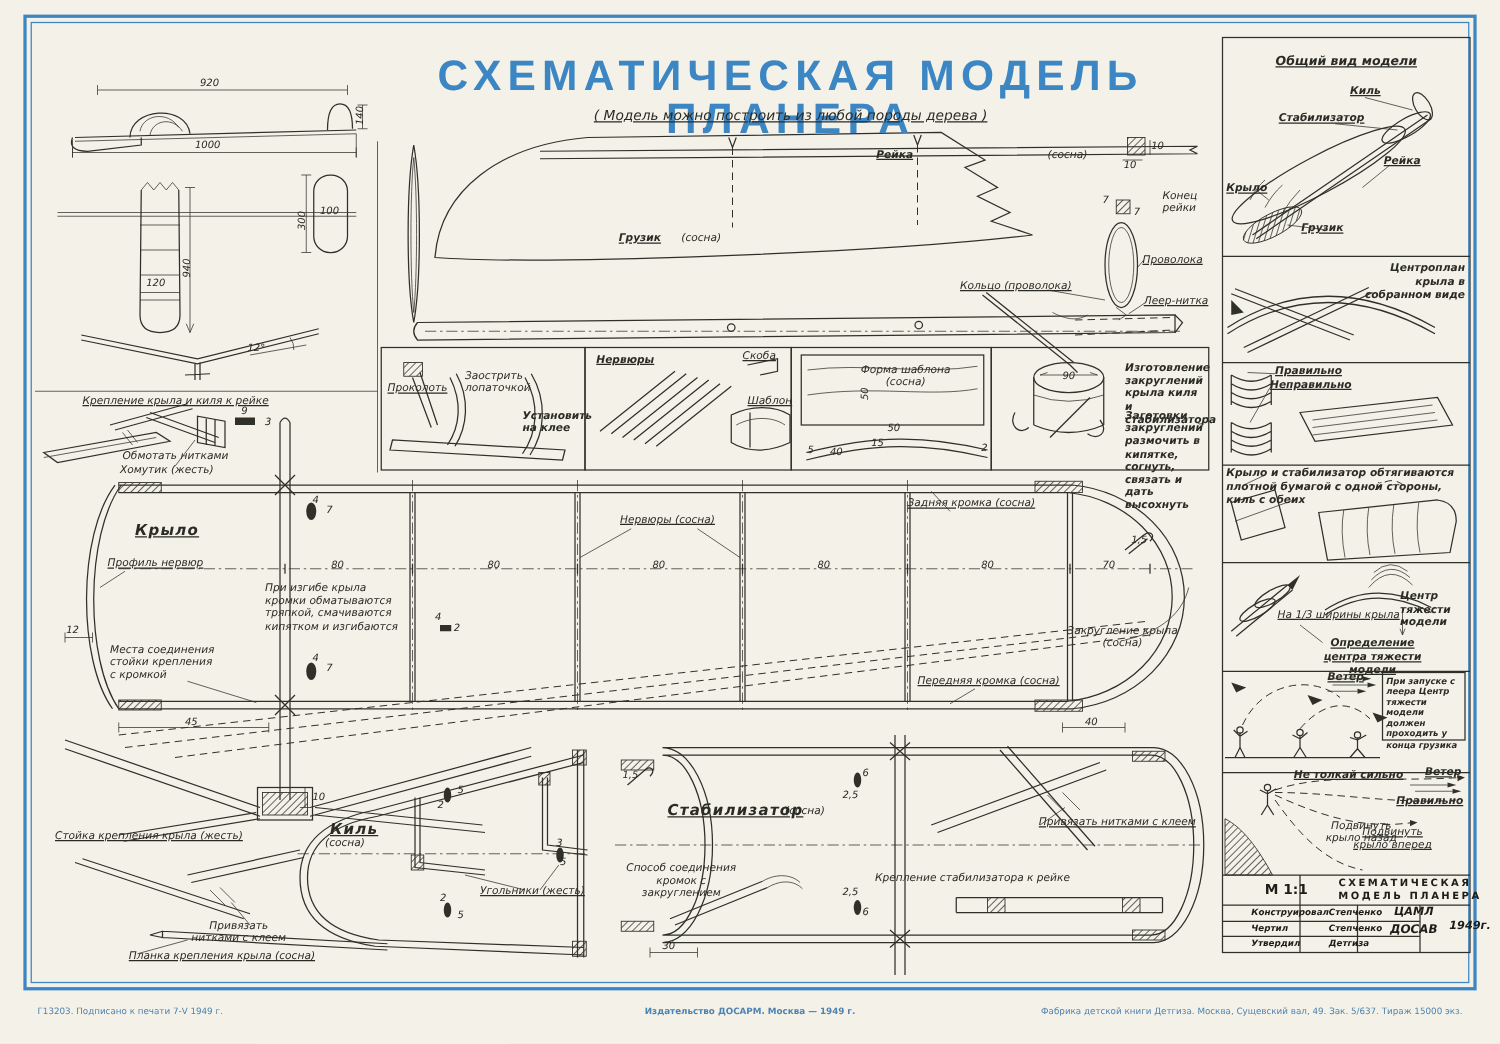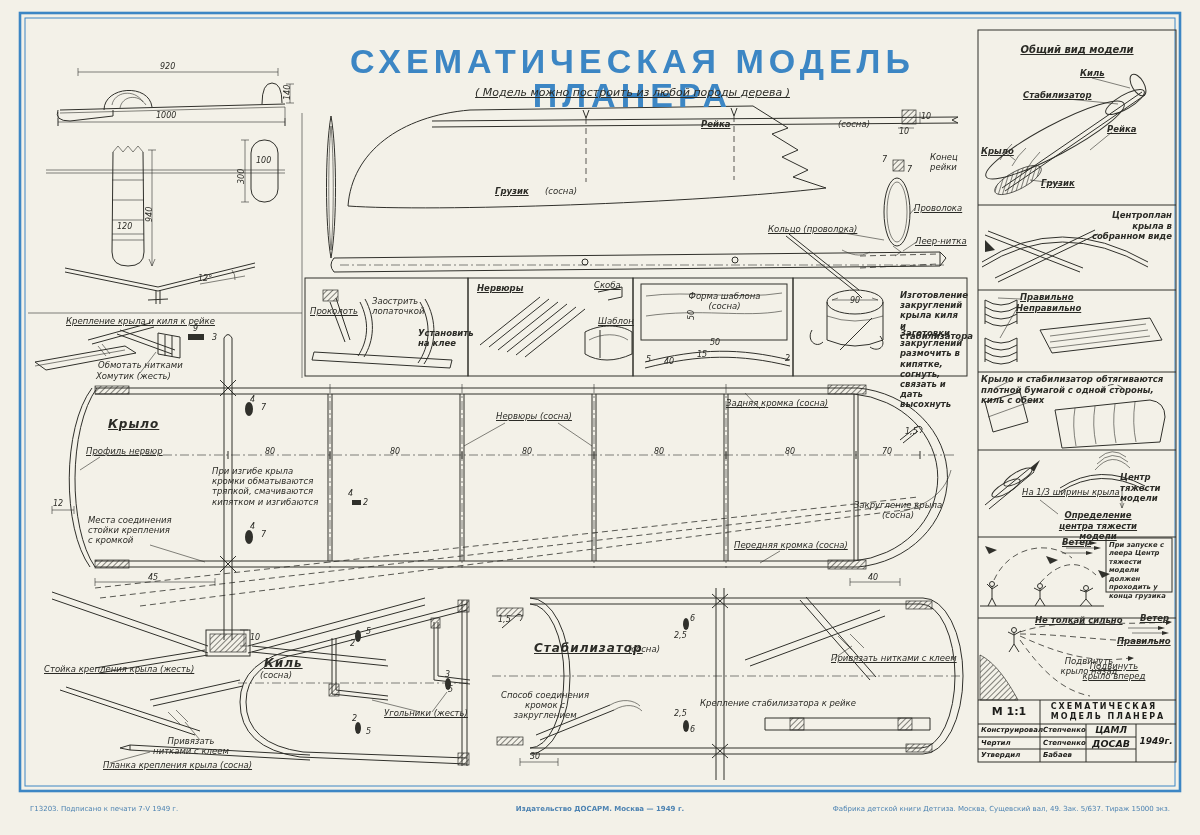--- a/index.html
+++ b/index.html
@@ -21,21 +21,21 @@
   .wrap{white-space:normal;}
   .dim{font:italic 8px/1 "DejaVu Sans",sans-serif;}
   .rot{transform:rotate(-90deg);transform-origin:left top;}
   .big{font:italic bold 12px/1.2 "DejaVu Sans",sans-serif;text-decoration:underline;letter-spacing:1px;}
   .cap{font:italic bold 8.5px/1.25 "DejaVu Sans",sans-serif;}
   .note{font:italic bold 6.8px/1.25 "DejaVu Sans",sans-serif;}
   .title{position:absolute;left:300px;top:44px;width:665px;text-align:center;
          font:bold 34px/1 "Liberation Sans",sans-serif;color:#3c86c4;letter-spacing:5px;}
   .subtitle{position:absolute;left:300px;top:87px;width:665px;text-align:center;
          font:italic 11px/1 "DejaVu Sans",sans-serif;color:#2b2b26;text-decoration:underline;}
-  .tb{position:absolute;font:bold 8px/1.1 "DejaVu Sans",sans-serif;color:#1d1d1a;}
+  .tb{position:absolute;font:bold 8px/1.1 "DejaVu Sans",sans-serif;color:#1d1d1a;padding-left:20px;}
   .ftr{position:absolute;top:805px;font:7px/1.2 "DejaVu Sans",sans-serif;color:#4d83b2;}
 </style>
 </head>
 <body>
 
 <div class="poster">
 
 <svg width="1200" height="835" viewBox="0 0 1200 835">
 <defs>
   <pattern id="h" width="4" height="4" patternUnits="userSpaceOnUse" patternTransform="rotate(45)">
@@ -294,21 +294,21 @@
 </g>
 </svg>
 
 <div class="title">СХЕМАТИЧЕСКАЯ МОДЕЛЬ ПЛАНЕРА</div>
 <div class="subtitle">( Модель можно построить из любой породы дерева )</div>
 
 <span class="lbl dim" style="left:160px;top:63px">920</span>
 <span class="lbl dim rot" style="left:284px;top:100px">140</span>
 <span class="lbl dim" style="left:156px;top:112px">1000</span>
 <span class="lbl dim rot" style="left:238px;top:184px">300</span>
-<span class="lbl dim" style="left:256px;top:157px">100</span>
+<span class="lbl dim" style="left:256px;top:165px">100</span>
 <span class="lbl dim" style="left:117px;top:223px">120</span>
 <span class="lbl dim rot" style="left:146px;top:222px">940</span>
 <span class="lbl dim" style="left:198px;top:275px">12°</span>
 
 <span class="lbl u b" style="left:701px;top:119px">Рейка</span>
 <span class="lbl" style="left:838px;top:119px">(сосна)</span>
 <span class="lbl u b" style="left:495px;top:186px">Грузик</span>
 <span class="lbl" style="left:545px;top:186px">(сосна)</span>
 <span class="lbl u" style="left:768px;top:224px">Кольцо (проволока)</span>
 <span class="lbl u" style="left:914px;top:203px">Проволока</span>
@@ -422,21 +422,21 @@
 <span class="lbl wrap c u" style="left:1076px;top:661px;width:76px">Подвинуть крыло вперед</span>
 
 <span class="tb" style="left:978px;top:706px;width:62px;text-align:center;font-size:11px">М 1:1</span>
 <span class="tb" style="left:1040px;top:703px;width:128px;text-align:center;letter-spacing:2px">СХЕМАТИЧЕСКАЯ</span>
 <span class="tb" style="left:1040px;top:713px;width:136px;text-align:center;letter-spacing:2px">МОДЕЛЬ ПЛАНЕРА</span>
 <span class="tb" style="left:981px;top:727px;font-style:italic;font-size:7px">Конструировал</span>
 <span class="tb" style="left:1043px;top:727px;font-style:italic;font-size:7px">Степченко</span>
 <span class="tb" style="left:981px;top:740px;font-style:italic;font-size:7px">Чертил</span>
 <span class="tb" style="left:1043px;top:740px;font-style:italic;font-size:7px">Степченко</span>
 <span class="tb" style="left:981px;top:752px;font-style:italic;font-size:7px">Утвердил</span>
-<span class="tb" style="left:1043px;top:752px;font-style:italic;font-size:7px">Бабаев</span>
+<span class="tb" style="left:1043px;top:752px;font-style:italic;font-size:7px">Детгиза</span>
 <span class="tb" style="left:1086px;top:726px;width:50px;text-align:center;font-size:9px;font-style:italic">ЦАМЛ</span>
 <span class="tb" style="left:1086px;top:739px;width:50px;text-align:center;font-size:9.5px;font-style:italic">ДОСАВ</span>
 <span class="tb" style="left:1136px;top:737px;width:40px;text-align:center;font-size:9px;font-style:italic">1949г.</span>
 
 <span class="ftr" style="left:30px">Г13203. Подписано к печати 7-V 1949 г.</span>
 <span class="ftr" style="left:300px;width:600px;text-align:center;font-weight:bold">Издательство ДОСАРМ. Москва — 1949 г.</span>
 <span class="ftr" style="left:780px;width:390px;text-align:right">Фабрика детской книги Детгиза. Москва, Сущевский вал, 49. Зак. 5/637. Тираж 15000 экз.</span>
 
 </div>
 

